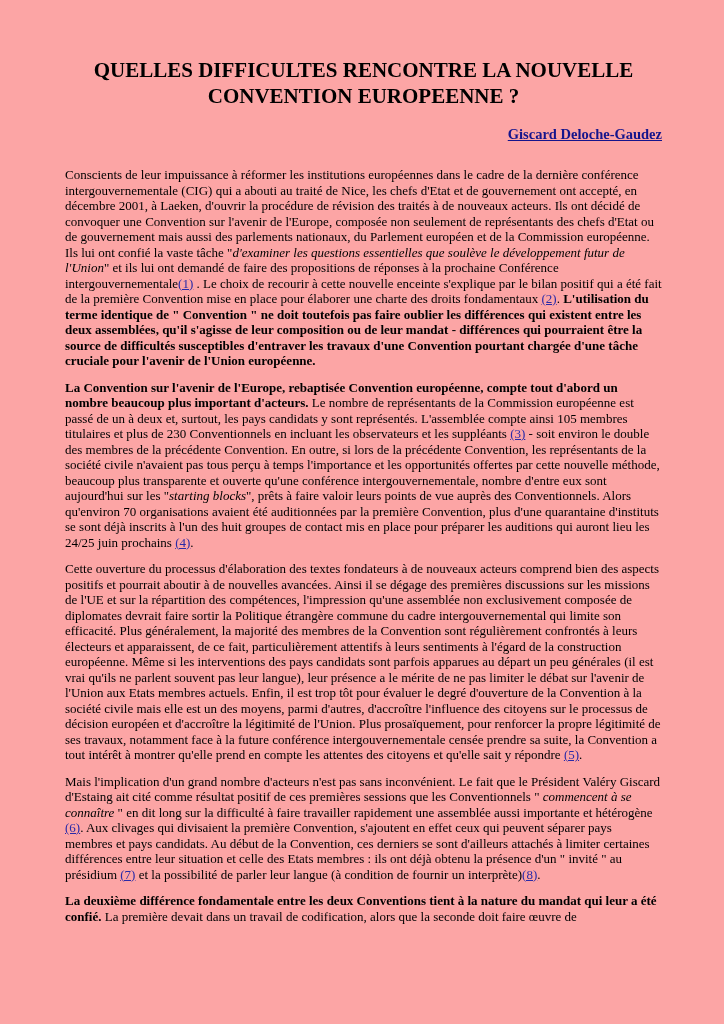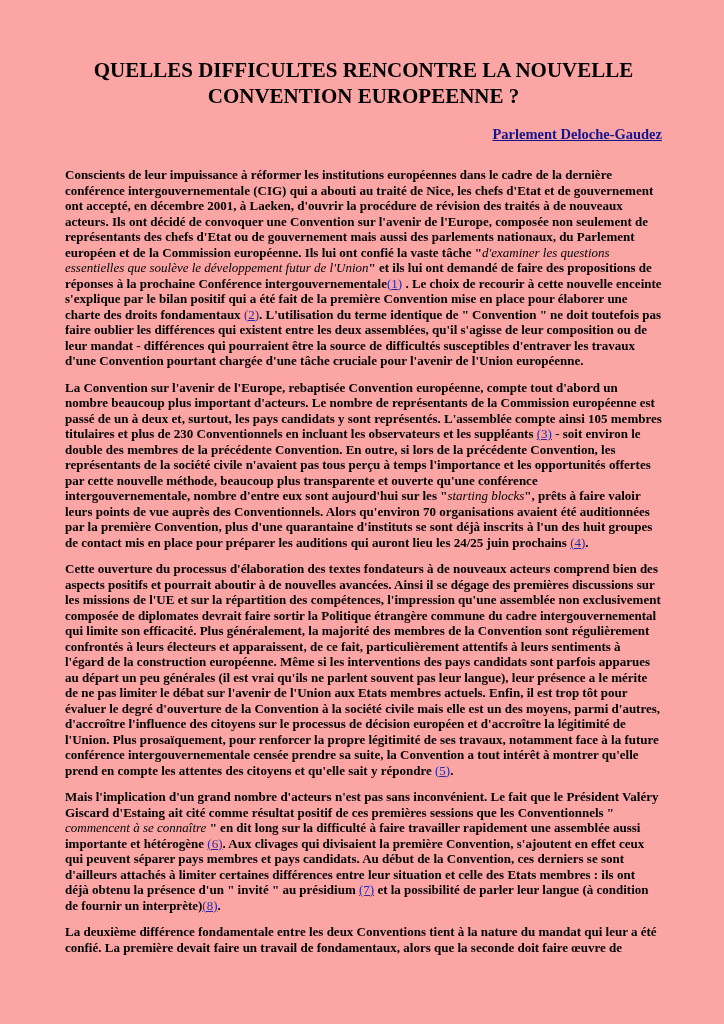--- a/index.html
+++ b/index.html
@@ -37,39 +37,39 @@
     font-size: 14.5px;
     text-decoration: underline;
     cursor: pointer;
   }
   .article-body p {
     font-size: 13px;
     line-height: 15.5px;
     margin: 0 0 11px 0;
     text-align: left;
   }
-  .run-normal { font-style: normal; font-weight: bold; }
+  .run-normal { font-style: normal; font-weight: normal; }
   .run-italic { font-style: italic; }
   .run-bold   { font-weight: bold; text-align: center; }
   a.footnote {
     color: var(--link-color, #2A2AA8);
     text-decoration: underline;
     cursor: pointer;
   }
 </style>
 </head>
 <body>
 
 <div class="page">
   <div class="content">
     <h1 class="title">QUELLES DIFFICULTES RENCONTRE LA NOUVELLE CONVENTION EUROPEENNE ?</h1>
     <div class="author-line">
-      <a href="#" class="author-link">Parlement Deloche-Gaudez</a>
+      <a href="#" class="author-link">Giscard Deloche-Gaudez</a>
     </div>
     <div class="article-body">
         <p><span class="run-normal">Conscients de leur impuissance à réformer les institutions européennes dans le cadre de la dernière conférence intergouvernementale (CIG) qui a abouti au traité de Nice, les chefs d'Etat et de gouvernement ont accepté, en décembre 2001, à Laeken, d'ouvrir la procédure de révision des traités à de nouveaux acteurs. Ils ont décidé de convoquer une Convention sur l'avenir de l'Europe, composée non seulement de représentants des chefs d'Etat ou de gouvernement mais aussi des parlements nationaux, du Parlement européen et de la Commission européenne. Ils lui ont confié la vaste tâche "</span><span class="run-italic">d'examiner les questions essentielles que soulève le développement futur de l'Union</span><span class="run-normal">" et ils lui ont demandé de faire des propositions de réponses à la prochaine Conférence intergouvernementale</span><a href="#" class="footnote">(1)</a><span class="run-normal"> . Le choix de recourir à cette nouvelle enceinte s'explique par le bilan positif qui a été fait de la première Convention mise en place pour élaborer une charte des droits fondamentaux </span><a href="#" class="footnote">(2)</a><span class="run-normal">. </span><span class="run-bold">L'utilisation du terme identique de " Convention " ne doit toutefois pas faire oublier les différences qui existent entre les deux assemblées, qu'il s'agisse de leur composition ou de leur mandat - différences qui pourraient être la source de difficultés susceptibles d'entraver les travaux d'une Convention pourtant chargée d'une tâche cruciale pour l'avenir de l'Union européenne.</span></p>
         <p><span class="run-bold">La Convention sur l'avenir de l'Europe, rebaptisée Convention européenne, compte tout d'abord un nombre beaucoup plus important d'acteurs. </span><span class="run-normal">Le nombre de représentants de la Commission européenne est passé de un à deux et, surtout, les pays candidats y sont représentés. L'assemblée compte ainsi 105 membres titulaires et plus de 230 Conventionnels en incluant les observateurs et les suppléants </span><a href="#" class="footnote">(3)</a><span class="run-normal"> - soit environ le double des membres de la précédente Convention. En outre, si lors de la précédente Convention, les représentants de la société civile n'avaient pas tous perçu à temps l'importance et les opportunités offertes par cette nouvelle méthode, beaucoup plus transparente et ouverte qu'une conférence intergouvernementale, nombre d'entre eux sont aujourd'hui sur les "</span><span class="run-italic">starting blocks</span><span class="run-normal">", prêts à faire valoir leurs points de vue auprès des Conventionnels. Alors qu'environ 70 organisations avaient été auditionnées par la première Convention, plus d'une quarantaine d'instituts se sont déjà inscrits à l'un des huit groupes de contact mis en place pour préparer les auditions qui auront lieu les 24/25 juin prochains </span><a href="#" class="footnote">(4)</a><span class="run-normal">.</span></p>
         <p><span class="run-normal">Cette ouverture du processus d'élaboration des textes fondateurs à de nouveaux acteurs comprend bien des aspects positifs et pourrait aboutir à de nouvelles avancées. Ainsi il se dégage des premières discussions sur les missions de l'UE et sur la répartition des compétences, l'impression qu'une assemblée non exclusivement composée de diplomates devrait faire sortir la Politique étrangère commune du cadre intergouvernemental qui limite son efficacité. Plus généralement, la majorité des membres de la Convention sont régulièrement confrontés à leurs électeurs et apparaissent, de ce fait, particulièrement attentifs à leurs sentiments à l'égard de la construction européenne. Même si les interventions des pays candidats sont parfois apparues au départ un peu générales (il est vrai qu'ils ne parlent souvent pas leur langue), leur présence a le mérite de ne pas limiter le débat sur l'avenir de l'Union aux Etats membres actuels. Enfin, il est trop tôt pour évaluer le degré d'ouverture de la Convention à la société civile mais elle est un des moyens, parmi d'autres, d'accroître l'influence des citoyens sur le processus de décision européen et d'accroître la légitimité de l'Union. Plus prosaïquement, pour renforcer la propre légitimité de ses travaux, notamment face à la future conférence intergouvernementale censée prendre sa suite, la Convention a tout intérêt à montrer qu'elle prend en compte les attentes des citoyens et qu'elle sait y répondre </span><a href="#" class="footnote">(5)</a><span class="run-normal">.</span></p>
         <p><span class="run-normal">Mais l'implication d'un grand nombre d'acteurs n'est pas sans inconvénient. Le fait que le Président Valéry Giscard d'Estaing ait cité comme résultat positif de ces premières sessions que les Conventionnels " </span><span class="run-italic">commencent à se connaître</span><span class="run-normal"> " en dit long sur la difficulté à faire travailler rapidement une assemblée aussi importante et hétérogène </span><a href="#" class="footnote">(6)</a><span class="run-normal">. Aux clivages qui divisaient la première Convention, s'ajoutent en effet ceux qui peuvent séparer pays membres et pays candidats. Au début de la Convention, ces derniers se sont d'ailleurs attachés à limiter certaines différences entre leur situation et celle des Etats membres : ils ont déjà obtenu la présence d'un " invité " au présidium </span><a href="#" class="footnote">(7)</a><span class="run-normal"> et la possibilité de parler leur langue (à condition de fournir un interprète)</span><a href="#" class="footnote">(8)</a><span class="run-normal">.</span></p>
-        <p><span class="run-bold">La deuxième différence fondamentale entre les deux Conventions tient à la nature du mandat qui leur a été confié. </span><span class="run-normal">La première devait faire un travail de fondamentaux, alors que la seconde doit faire œuvre de</span></p>
+        <p><span class="run-bold">La deuxième différence fondamentale entre les deux Conventions tient à la nature du mandat qui leur a été confié. </span><span class="run-normal">La première devait dans un travail de codification, alors que la seconde doit faire œuvre de</span></p>
       </div>
   </div>
 </div>
 
 </body></html>

